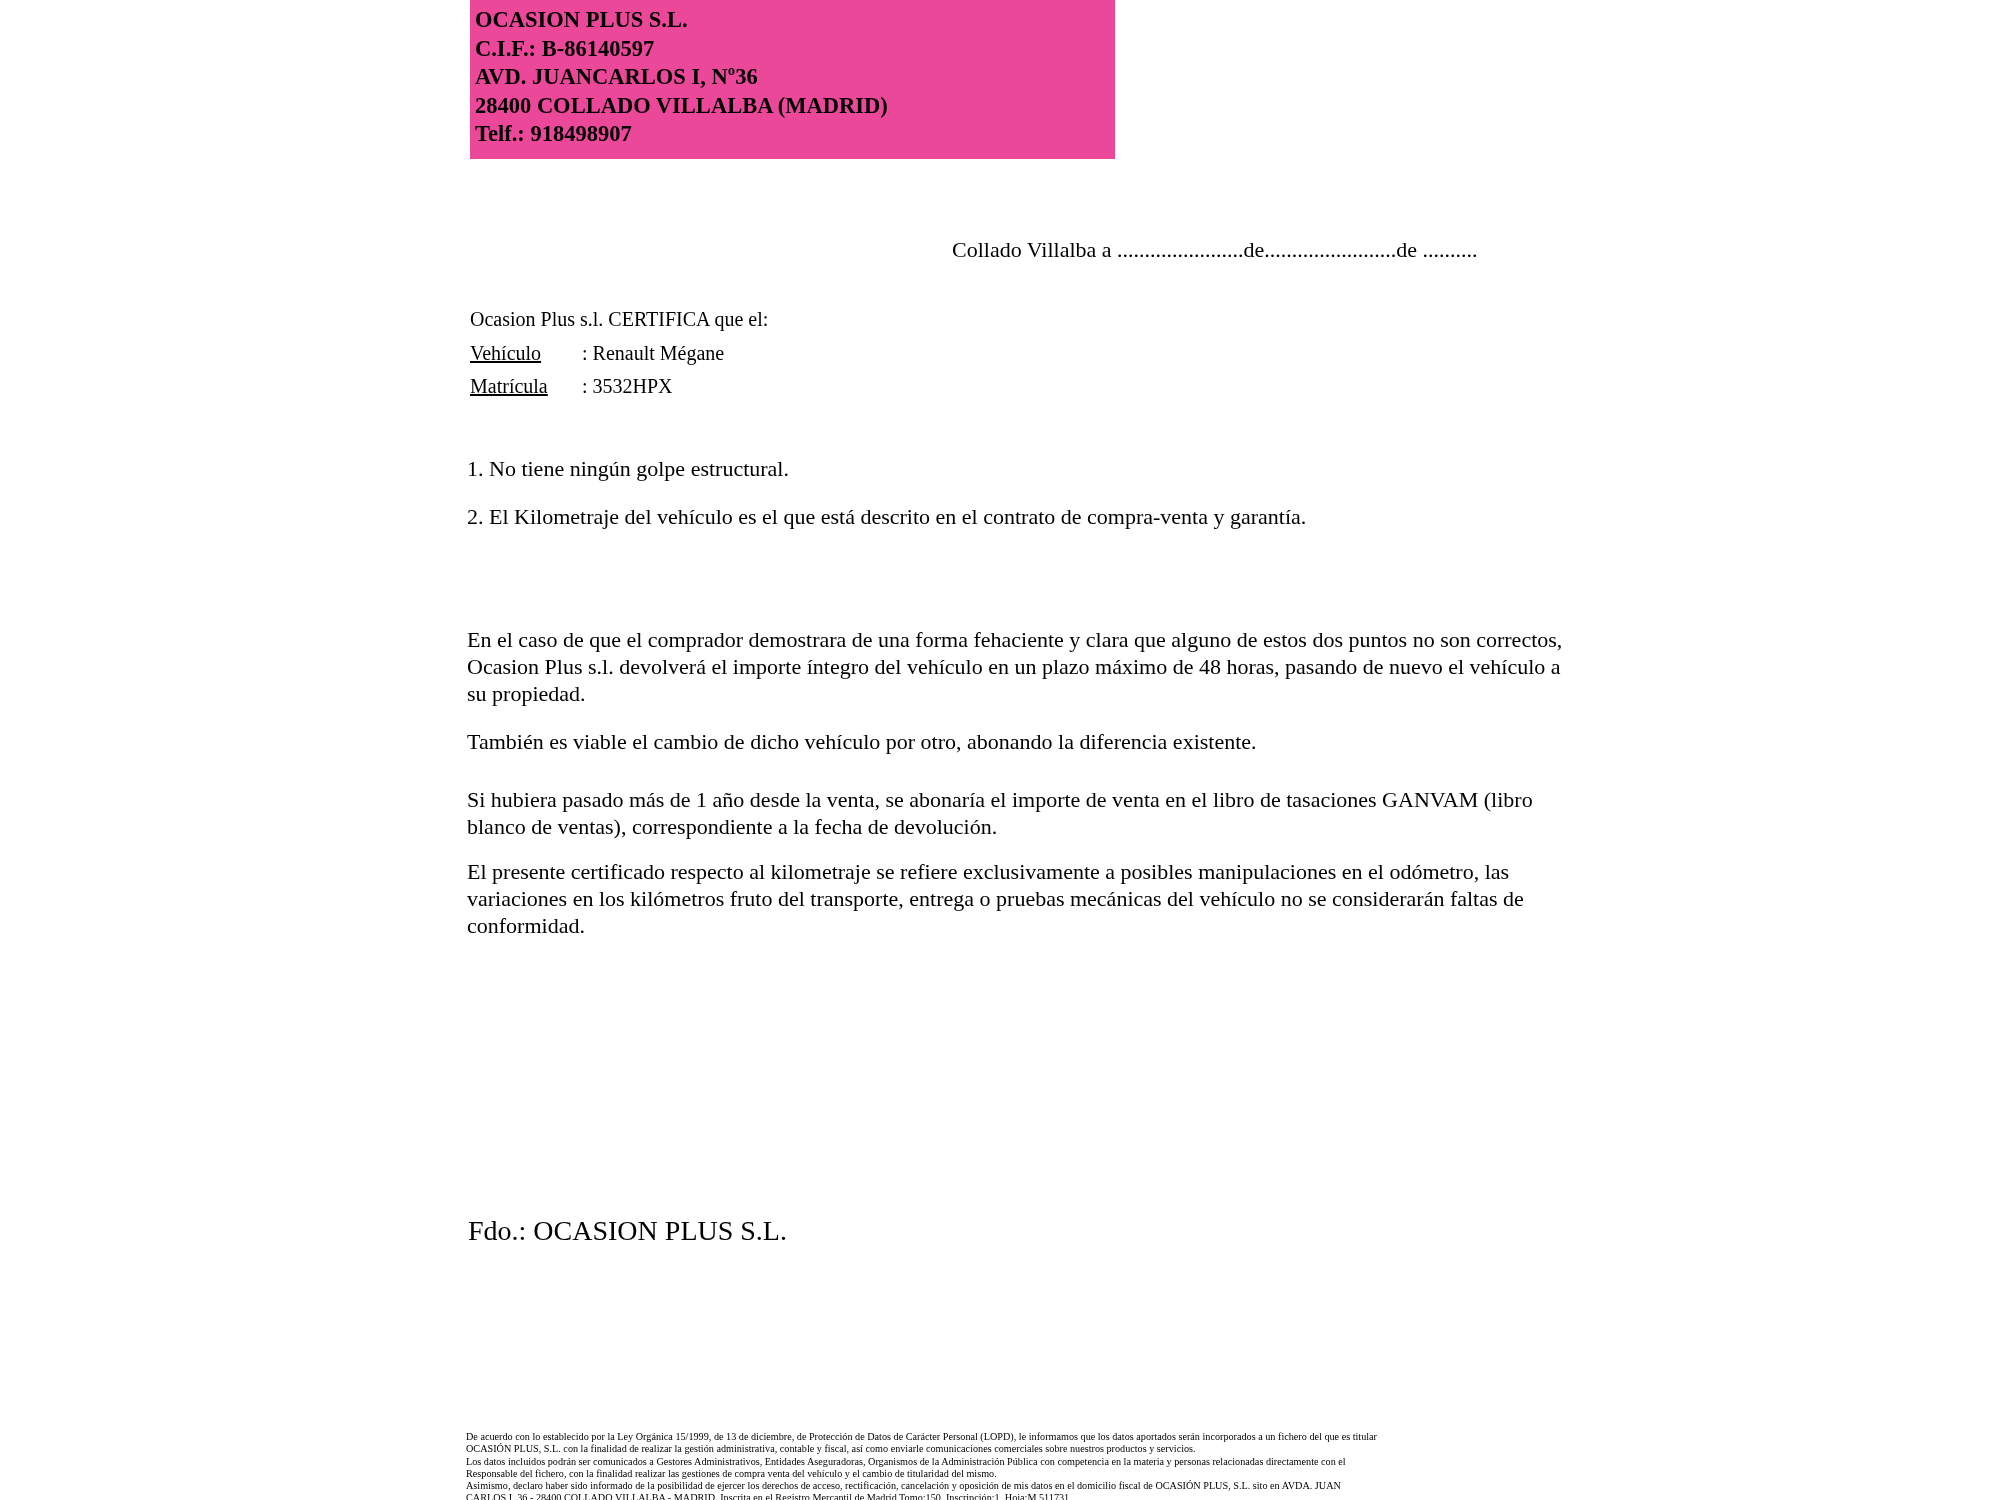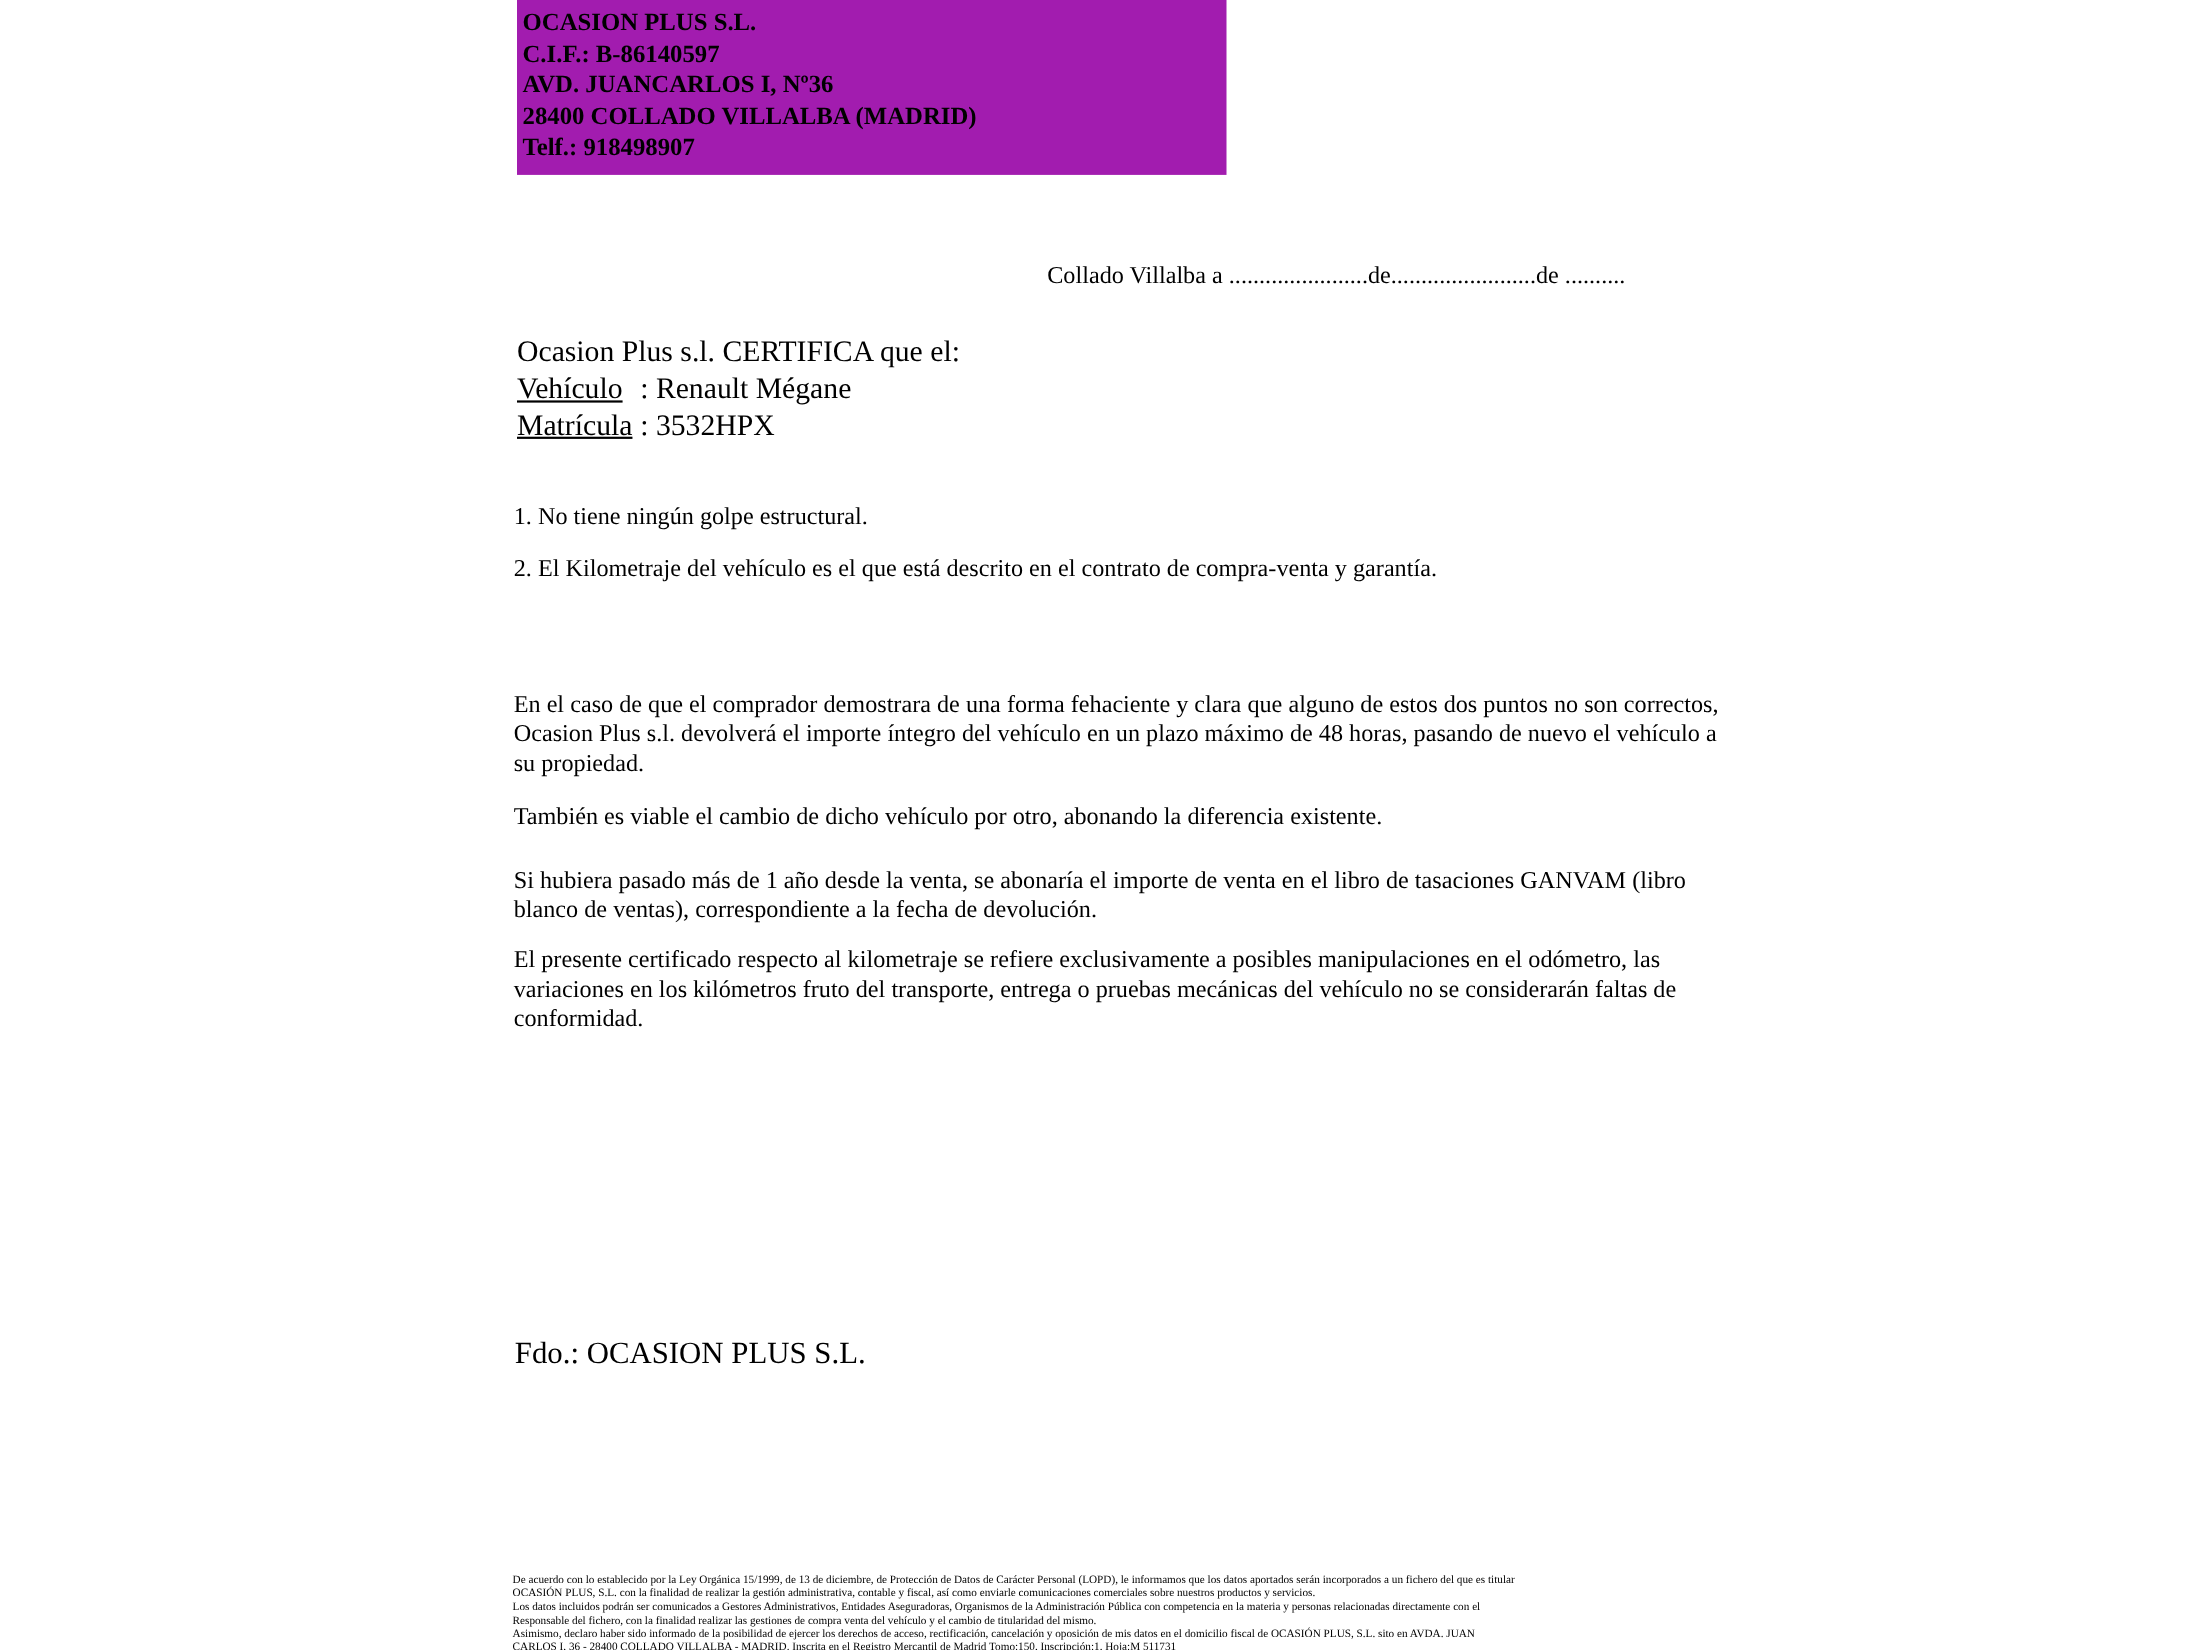--- a/index.html
+++ b/index.html
@@ -21,21 +21,21 @@
     width: 2000px;
     height: 1500px;
   }
 
   
   .letterhead {
     position: absolute;
     left: 470px;
     top: 0px;
     width: 645px;
-    background: #a21caf;
+    background: #ec4899;
     padding: 6px 0 10px 0;
     box-sizing: border-box;
   }
   .letterhead div {
     font-family: "Liberation Serif", serif;
     font-weight: bold;
     font-size: 22.5px;
     line-height: 28.5px;
     padding-left: 5px;
     white-space: nowrap;
@@ -49,21 +49,21 @@
     font-size: 22px;
     line-height: 26px;
     white-space: nowrap;
   }
 
   
   .certify-block {
     position: absolute;
     left: 470px;
     top: 303px;
-    font-size: 27px;
+    font-size: 20px;
     line-height: 33.5px;
   }
   .certify-block .row {
     white-space: nowrap;
   }
   .lbl-ul {
     text-decoration: underline;
   }
   .col-label {
     display: inline-block;

